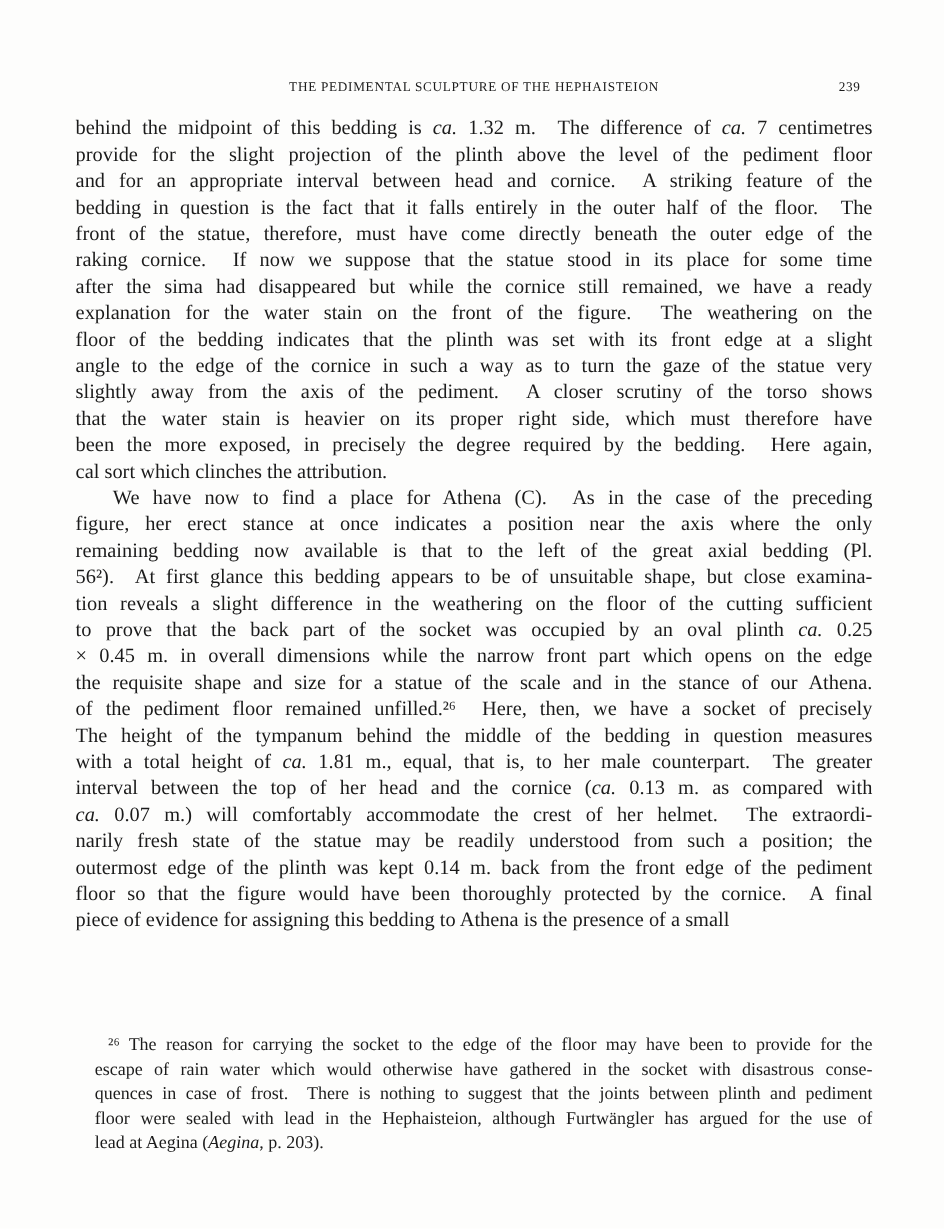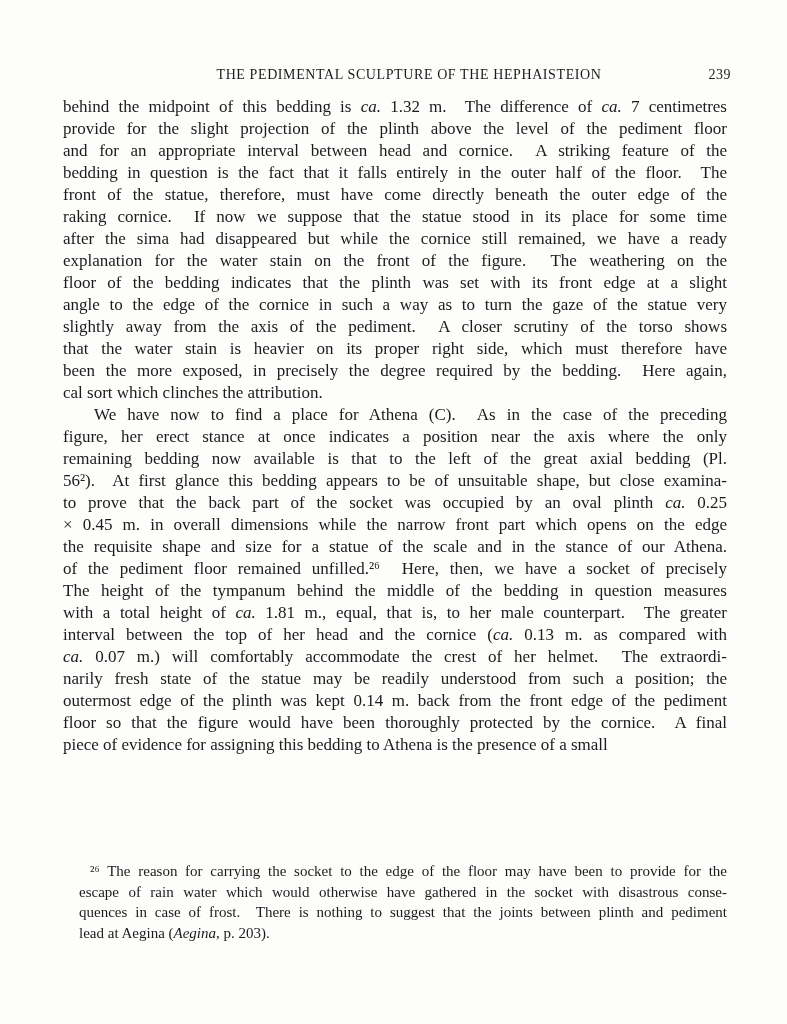--- a/index.html
+++ b/index.html
@@ -12,24 +12,24 @@
     width: 787px;
     height: 1024px;
     background: #fdfdfc;
     font-family: "Liberation Serif", serif;
     color: #1b1b1b;
     overflow: hidden;
   }
   .running-head {
     position: absolute;
     top: 67px;
-    left: 77px;
+    left: 63px;
     width: 664px;
     height: 22px;
-    font-size: 14px;
+    font-size: 11px;
     letter-spacing: 0.6px;
   }
   .running-title {
     display: block;
     text-align: center;
     white-space: nowrap;
   }
   .page-number {
     position: absolute;
     right: 10px;
@@ -106,35 +106,37 @@
         <div class="line"><span>slightly away from the axis of the pediment.  A closer scrutiny of the torso shows</span></div>
         <div class="line"><span>that the water stain is heavier on its proper right side, which must therefore have</span></div>
         <div class="line"><span>been the more exposed, in precisely the degree required by the bedding.  Here again,</span></div>
         <div class="line"><span>cal sort which clinches the attribution.</span></div>
       </div>
     <div class="paragraph indent-first">
         <div class="line"><span>We have now to find a place for Athena (C).  As in the case of the preceding</span></div>
         <div class="line"><span>figure, her erect stance at once indicates a position near the axis where the only</span></div>
         <div class="line"><span>remaining bedding now available is that to the left of the great axial bedding (Pl.</span></div>
         <div class="line"><span>56²).  At first glance this bedding appears to be of unsuitable shape, but close examina-</span></div>
+        <div class="line"><span>tion reveals a slight difference in the weathering on the floor of the cutting sufficient</span></div>
         <div class="line"><span>to prove that the back part of the socket was occupied by an oval plinth </span><i>ca.</i><span> 0.25</span></div>
         <div class="line"><span>× 0.45 m. in overall dimensions while the narrow front part which opens on the edge</span></div>
         <div class="line"><span>the requisite shape and size for a statue of the scale and in the stance of our Athena.</span></div>
         <div class="line"><span>of the pediment floor remained unfilled.²⁶  Here, then, we have a socket of precisely</span></div>
         <div class="line"><span>The height of the tympanum behind the middle of the bedding in question measures</span></div>
         <div class="line"><span>with a total height of </span><i>ca.</i><span> 1.81 m., equal, that is, to her male counterpart.  The greater</span></div>
         <div class="line"><span>interval between the top of her head and the cornice (</span><i>ca.</i><span> 0.13 m. as compared with</span></div>
         <div class="line"><i>ca.</i><span> 0.07 m.) will comfortably accommodate the crest of her helmet.  The extraordi-</span></div>
         <div class="line"><span>narily fresh state of the statue may be readily understood from such a position; the</span></div>
         <div class="line"><span>outermost edge of the plinth was kept 0.14 m. back from the front edge of the pediment</span></div>
         <div class="line"><span>floor so that the figure would have been thoroughly protected by the cornice.  A final</span></div>
         <div class="line"><span>piece of evidence for assigning this bedding to Athena is the presence of a small</span></div>
       </div>
   </div>
 
   <div class="footnote">
       <div class="line"><span>²⁶ The reason for carrying the socket to the edge of the floor may have been to provide for the</span></div>
       <div class="line"><span>escape of rain water which would otherwise have gathered in the socket with disastrous conse-</span></div>
       <div class="line"><span>quences in case of frost.  There is nothing to suggest that the joints between plinth and pediment</span></div>
+      <div class="line"><span>floor were sealed with lead in the Hephaisteion, although Furtwängler has argued for the use of</span></div>
       <div class="line"><span>lead at Aegina (</span><i>Aegina</i><span>, p. 203).</span></div>
     </div>
 
 </div>
 
 </body></html>

